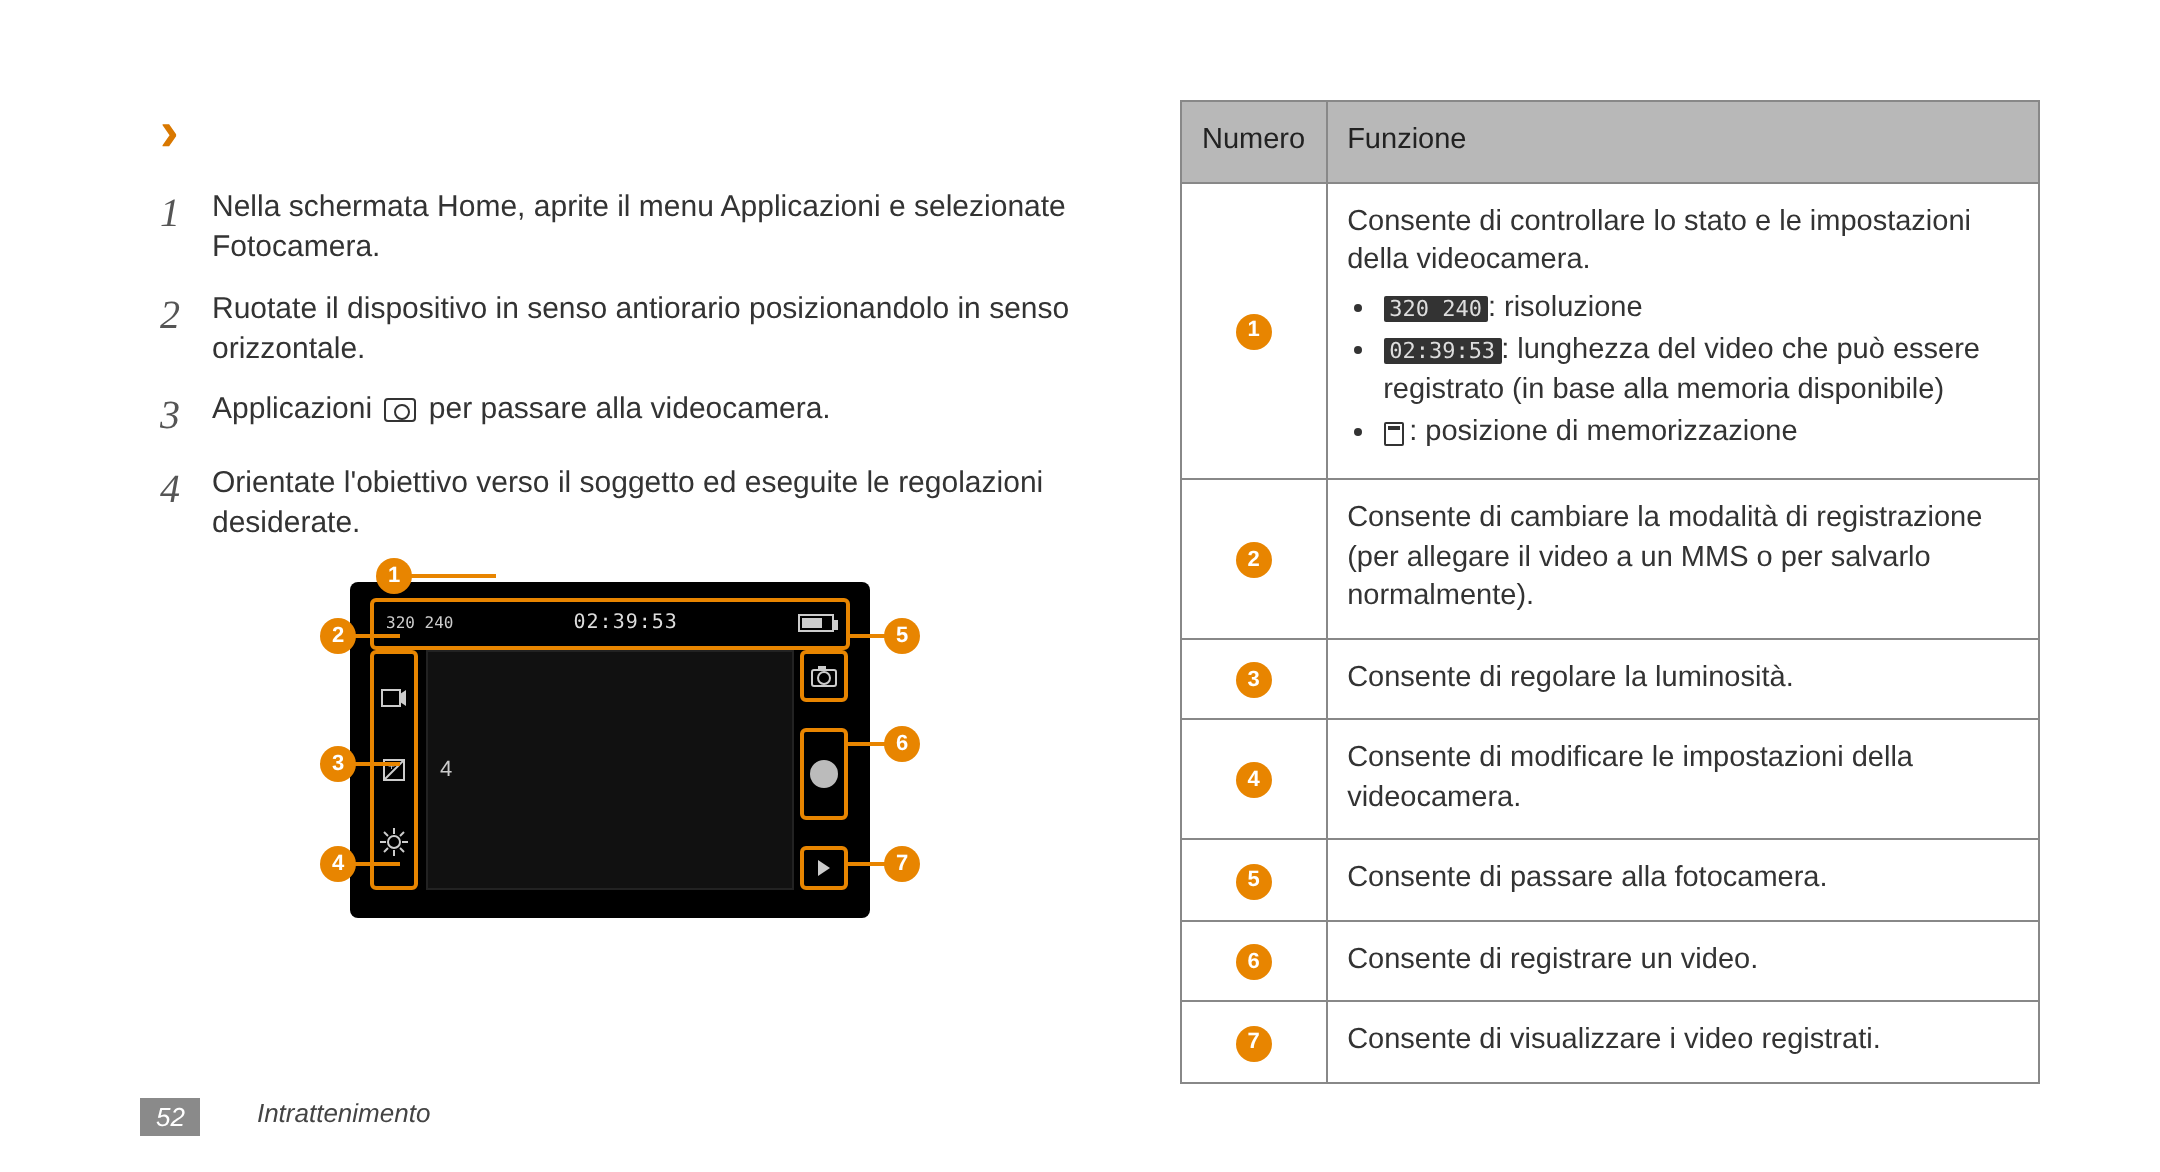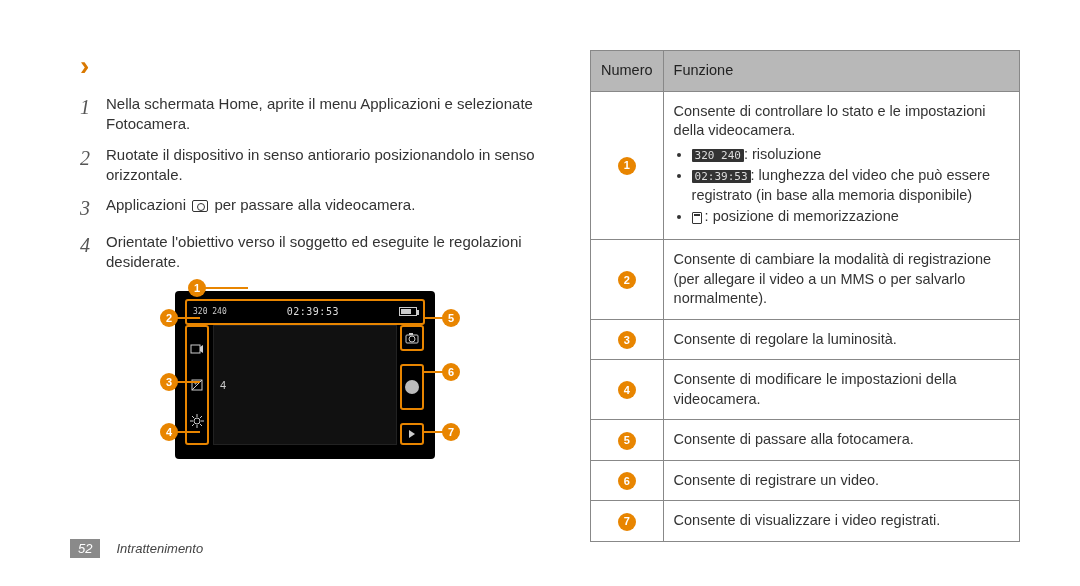--- a/index.html
+++ b/index.html
@@ -198,24 +198,24 @@
     .mono { font-family: monospace; font-size: 11px; background:#333; color:#ddd; padding:0 3px; border-radius:1px; }
     .sd-icon {
       display:inline-block; width:10px; height:12px; border:1px solid #333;
       border-radius:1px; vertical-align:middle; margin-right:3px; position:relative;
     }
     .sd-icon::before { content:""; position:absolute; left:1px; top:1px; width:6px; height:2px; background:#333; }
     
     .footer {
       position: absolute;
       left: 70px;
-      bottom: 28px;
-      display: flex;
-      align-items: center;
-      gap: 16px;
+      bottom: 18px;
+      display: flex;
+      align-items: flex-start;
+      gap: 28px;
       font-size: 13px;
     }
     .page-num {
       background: #8a8a8a;
       color: #fff;
       padding: 2px 8px;
       font-style: italic;
     }
     .footer-title { font-style: italic; color: #444; }
   </style>

